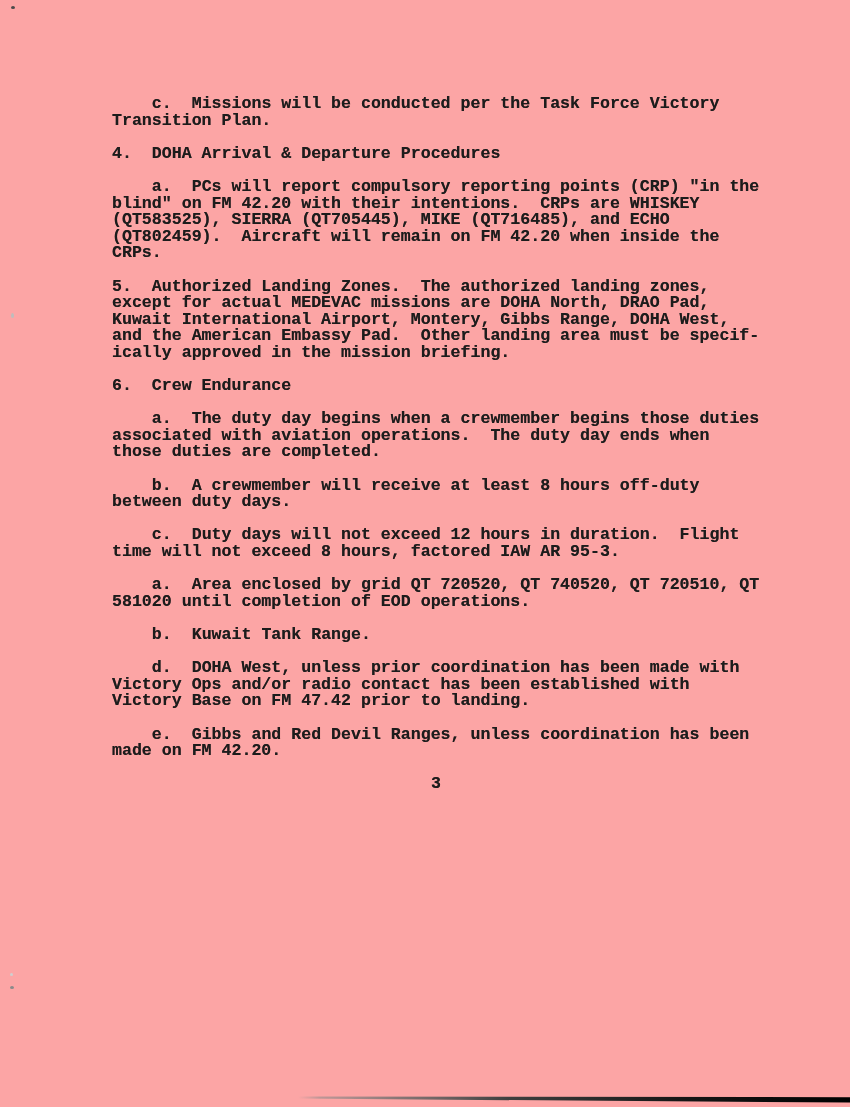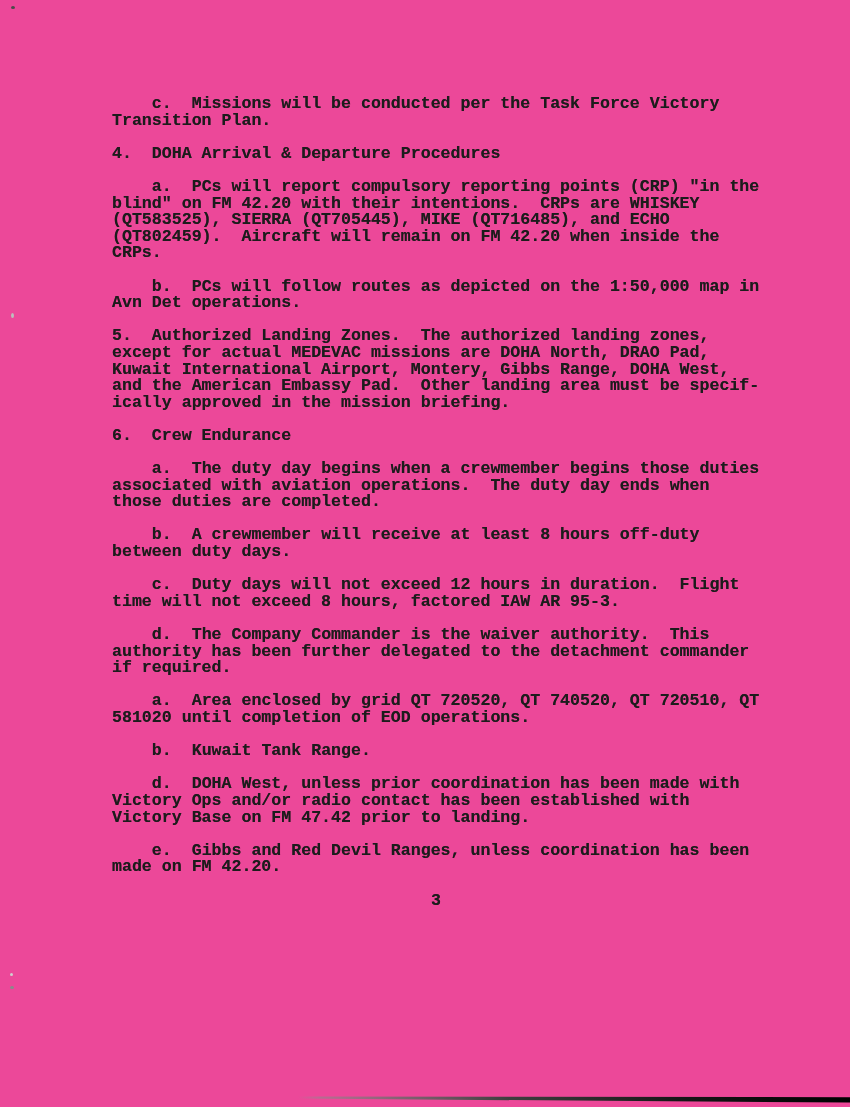--- a/index.html
+++ b/index.html
@@ -4,21 +4,21 @@
 <style>
   html, body {
     margin: 0;
     padding: 0;
     background: #ffffff;
   }
   .page {
     position: relative;
     width: 850px;
     height: 1107px;
-    background: #ec4899;
+    background: #fca5a5;
     overflow: hidden;
     font-family: "Liberation Mono", "DejaVu Sans Mono", monospace;
   }
   .doc-body {
     position: absolute;
     left: 112px;
     top: 96px;
     width: 668px;
     color: #1c1c1c;
     font-size: 16.6px;
@@ -59,38 +59,33 @@
 
   <div class="doc-body">
     <p class="para">    c.  Missions will be conducted per the Task Force Victory
 Transition Plan.</p>
     <p class="para">4.  DOHA Arrival &amp; Departure Procedures</p>
     <p class="para">    a.  PCs will report compulsory reporting points (CRP) "in the
 blind" on FM 42.20 with their intentions.  CRPs are WHISKEY
 (QT583525), SIERRA (QT705445), MIKE (QT716485), and ECHO
 (QT802459).  Aircraft will remain on FM 42.20 when inside the
 CRPs.</p>
-    <p class="para">    b.  PCs will follow routes as depicted on the 1:50,000 map in
-Avn Det operations.</p>
     <p class="para">5.  Authorized Landing Zones.  The authorized landing zones,
 except for actual MEDEVAC missions are DOHA North, DRAO Pad,
 Kuwait International Airport, Montery, Gibbs Range, DOHA West,
 and the American Embassy Pad.  Other landing area must be specif-
 ically approved in the mission briefing.</p>
     <p class="para">6.  Crew Endurance</p>
     <p class="para">    a.  The duty day begins when a crewmember begins those duties
 associated with aviation operations.  The duty day ends when
 those duties are completed.</p>
     <p class="para">    b.  A crewmember will receive at least 8 hours off-duty
 between duty days.</p>
     <p class="para">    c.  Duty days will not exceed 12 hours in duration.  Flight
 time will not exceed 8 hours, factored IAW AR 95-3.</p>
-    <p class="para">    d.  The Company Commander is the waiver authority.  This
-authority has been further delegated to the detachment commander
-if required.</p>
     <p class="para">    a.  Area enclosed by grid QT 720520, QT 740520, QT 720510, QT
 581020 until completion of EOD operations.</p>
     <p class="para">    b.  Kuwait Tank Range.</p>
     <p class="para">    d.  DOHA West, unless prior coordination has been made with
 Victory Ops and/or radio contact has been established with
 Victory Base on FM 47.42 prior to landing.</p>
     <p class="para">    e.  Gibbs and Red Devil Ranges, unless coordination has been
 made on FM 42.20.</p>
     <div class="pagenum">3</div>
   </div>

